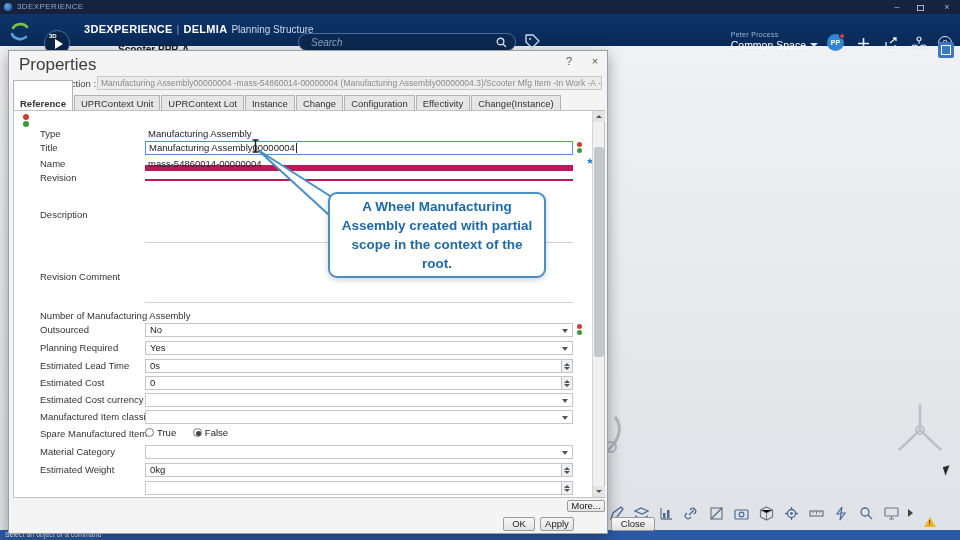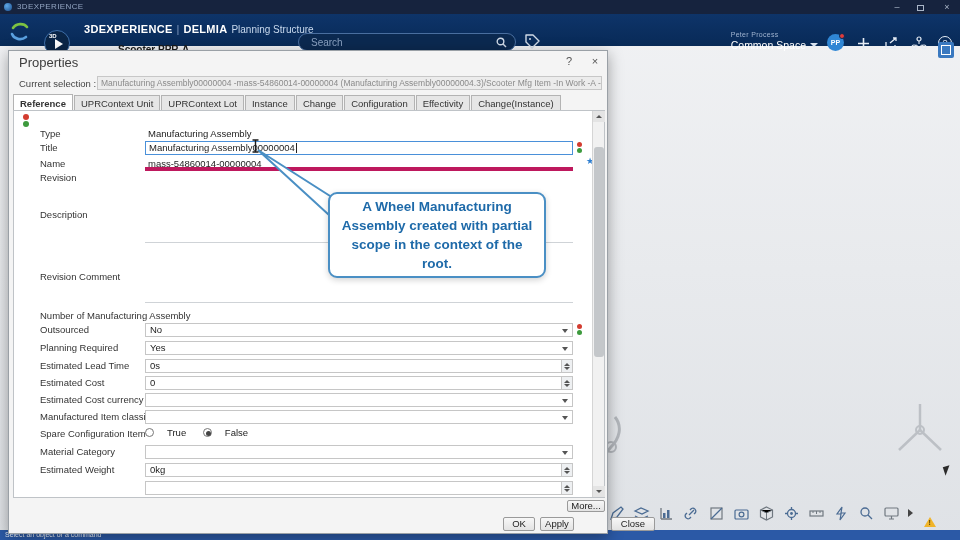--- a/index.html
+++ b/index.html
@@ -18,64 +18,64 @@
   
   .appbar { position:absolute; top:14px; left:0; width:960px; height:32px;
             background:linear-gradient(180deg,#0e3469,#082a57); color:#fff; }
   .brand { position:absolute; left:84px; top:9px; font-size:11px; white-space:nowrap; }
   .brand b { letter-spacing:.3px; }
   .brand .pipe { color:#7e97bd; margin:0 4px; font-weight:normal; }
   .brand .module { color:#c8d9ee; font-weight:normal; font-size:10px; margin-left:4px; }
   .searchpill { position:absolute; left:298px; top:19px; width:218px; height:18px; border-radius:9px;
                 background:#0b2950; border:1px solid #496e9f; }
   .searchpill input { position:absolute; left:12px; top:1px; width:170px; height:14px; background:transparent;
-                      border:none; outline:none; color:#dbe6f2; font-size:10px; font-family:inherit; }
+                      border:none; outline:none; color:#dbe6f2; font-size:10px; font-family:inherit;font-style:italic; }
   .searchpill input::placeholder { color:#8aa1c1; }
   .userline { position:absolute; right:142px; top:17px; text-align:left; }
   .userline .uname { font-size:7px; color:#9fb3cf; letter-spacing:.3px; }
   .userline .space { font-size:10.5px; color:#fff; margin-top:1px; display:flex; align-items:center; gap:4px; justify-content:flex-end; }
   .caret-down { width:0; height:0; border-left:4px solid transparent; border-right:4px solid transparent; border-top:4px solid #d7e2ef; }
   .avatar { position:absolute; left:827px; top:20px; width:17px; height:17px; border-radius:50%;
             background:#2f86d4; color:#fff; font-size:7px; font-weight:bold; text-align:center; line-height:17px; }
   .avatar .dot { position:absolute; right:-1px; top:-1px; width:6px; height:6px; border-radius:50%; background:#e03b3b; border:1px solid #082a57; }
   .abicon { position:absolute; top:21px; width:18px; height:16px; display:flex; align-items:center; justify-content:center; }
 
   
   .doc-tab { position:absolute; left:118px; top:44px; font-size:10px; font-weight:bold; color:#1b1b1b; }
   .dock-icon { position:absolute; left:938px; top:42px; width:16px; height:16px; background:#3a79c0; border-radius:2px; }
   .dock-icon:before { content:""; position:absolute; left:3px; top:3px; right:3px; bottom:3px; border:1.5px solid #fff; }
 
   
   .dialog { position:absolute; left:8px; top:50px; width:600px; height:484px; background:#f4f4f4;
             border:1px solid #9aa0a6; box-shadow:0 4px 14px rgba(0,0,0,.35); z-index:10; }
-  .dlg-title { position:absolute; left:10px; top:4px; font-size:13px; color:#3c3c3c; }
+  .dlg-title { position:absolute; left:10px; top:4px; font-size:17px; color:#3c3c3c; }
   .dlg-help, .dlg-close { position:absolute; top:2px; width:16px; height:16px; text-align:center; line-height:16px; font-size:11px; color:#555; }
   .sel-label { position:absolute; left:10px; top:27px; font-size:9.5px; color:#444; }
   .sel-field { position:absolute; left:88px; top:25px; width:505px; height:14px; background:#ececec; border:1px solid #c7c7c7;
                font-size:8.5px; color:#8a8a8a; line-height:12px; padding:0 3px; white-space:nowrap; overflow:hidden; }
   .tabs { position:absolute; left:4px; top:43px; display:flex; align-items:flex-end; height:17px; }
   .tab { padding:2px 6px; font-size:9.5px; color:#333; background:#e6e6e6; border:1px solid #b3b3b3; border-bottom:none; margin-right:1px; white-space:nowrap; }
-  .tab.active { background:#fff; padding-top:3px; font-weight:bold; }
+  .tab.active { background:#fff; padding-top:17px; font-weight:bold; }
   .form-panel { position:absolute; left:4px; top:59px; width:592px; height:388px; background:#fff; border:1px solid #bfc3c7; }
   .row { position:absolute; left:0; width:600px; height:16px; z-index:2; }
   .lbl { position:absolute; left:31px; top:1px; font-size:9.5px; color:#333; white-space:nowrap; }
   .fld { position:absolute; left:136px; width:428px; height:14px; font-size:9.5px; color:#222; }
   .static-val { line-height:14px; padding-left:3px; }
-  .ul-field { border-bottom:4px solid #be185d; line-height:13px; padding-left:3px; }
+  .ul-field { border-bottom:6px solid #be185d; line-height:13px; padding-left:3px; }
   .focus-input { border:1px solid #4a90d9; background:#fff; line-height:12px; padding-left:3px; }
   .caret { display:inline-block; width:1px; height:10px; background:#222; vertical-align:-2px; margin-left:1px; }
   .box-field { border-bottom:1px solid #cfd3d7; background:#fff; }
   .select-box { border:1px solid #c6c6c6; background:#fff; line-height:12px; padding-left:4px; }
   .sel-chev { position:absolute; right:4px; top:5px; width:0; height:0; border-left:3.5px solid transparent; border-right:3.5px solid transparent; border-top:4px solid #555; }
   .spinner-box { border:1px solid #c6c6c6; background:#fff; line-height:12px; padding-left:4px; }
   .spin { position:absolute; right:0; top:0; width:11px; height:12px; border-left:1px solid #c6c6c6; background:#eef0f2;
           display:flex; flex-direction:column; align-items:center; justify-content:center; gap:1px; }
   .tri-up { width:0; height:0; border-left:3px solid transparent; border-right:3px solid transparent; border-bottom:3.5px solid #555; }
   .tri-dn { width:0; height:0; border-left:3px solid transparent; border-right:3px solid transparent; border-top:3.5px solid #555; }
-  .radio { display:inline-flex; align-items:center; gap:13px; margin-right:14px; font-size:9.5px; color:#222; }
+  .radio { display:inline-flex; align-items:center; gap:3px; margin-right:14px; font-size:9.5px; color:#222; }
   .rdot { width:9px; height:9px; border-radius:50%; border:1px solid #777; background:#fff; position:relative; }
   .rdot.on:after { content:""; position:absolute; left:2px; top:2px; width:5px; height:5px; border-radius:50%; background:#444; }
   .traffic { position:absolute; left:568px; width:6px; z-index:3; }
   .traffic i { display:block; width:5px; height:5px; border-radius:50%; margin-bottom:1px; }
   .t-red { background:#d33c30; } .t-grn { background:#3d9a3d; }
   .fav-star { position:absolute; left:577px; font-size:9px; color:#2f7fd0; z-index:3; }
   .vscroll { position:absolute; left:583px; top:60px; width:12px; height:386px; background:#f1f1f1; border-left:1px solid #d5d5d5; z-index:4; }
   .vs-btn { position:absolute; left:0; width:12px; height:11px; background:#e4e4e4; display:flex; align-items:center; justify-content:center; }
   .vs-thumb { position:absolute; left:1px; top:36px; width:10px; height:210px; background:#c4c7ca; border-radius:3px; }
   .btn { position:absolute; height:14px; background:linear-gradient(180deg,#f7f7f7,#e3e3e3); border:1px solid #9a9a9a;
@@ -286,21 +286,21 @@
       <span class="lbl">Estimated Cost currency</span>
       <span class="fld select-box"><span></span><span class="sel-chev"></span></span>
     </div>
 
     <div class="row" style="top:359px">
       <span class="lbl">Manufactured Item classification</span>
       <span class="fld select-box"><span></span><span class="sel-chev"></span></span>
     </div>
 
     <div class="row" style="top:376px">
-      <span class="lbl">Spare Configuration Item</span>
+      <span class="lbl">Spare Manufactured Item</span>
       <span class="fld" style="border:none">
         <span class="radio">
             <span class="rdot"></span>
             <span>True</span>
           </span>
         <span class="radio">
             <span class="rdot on"></span>
             <span>False</span>
           </span>
       </span>

